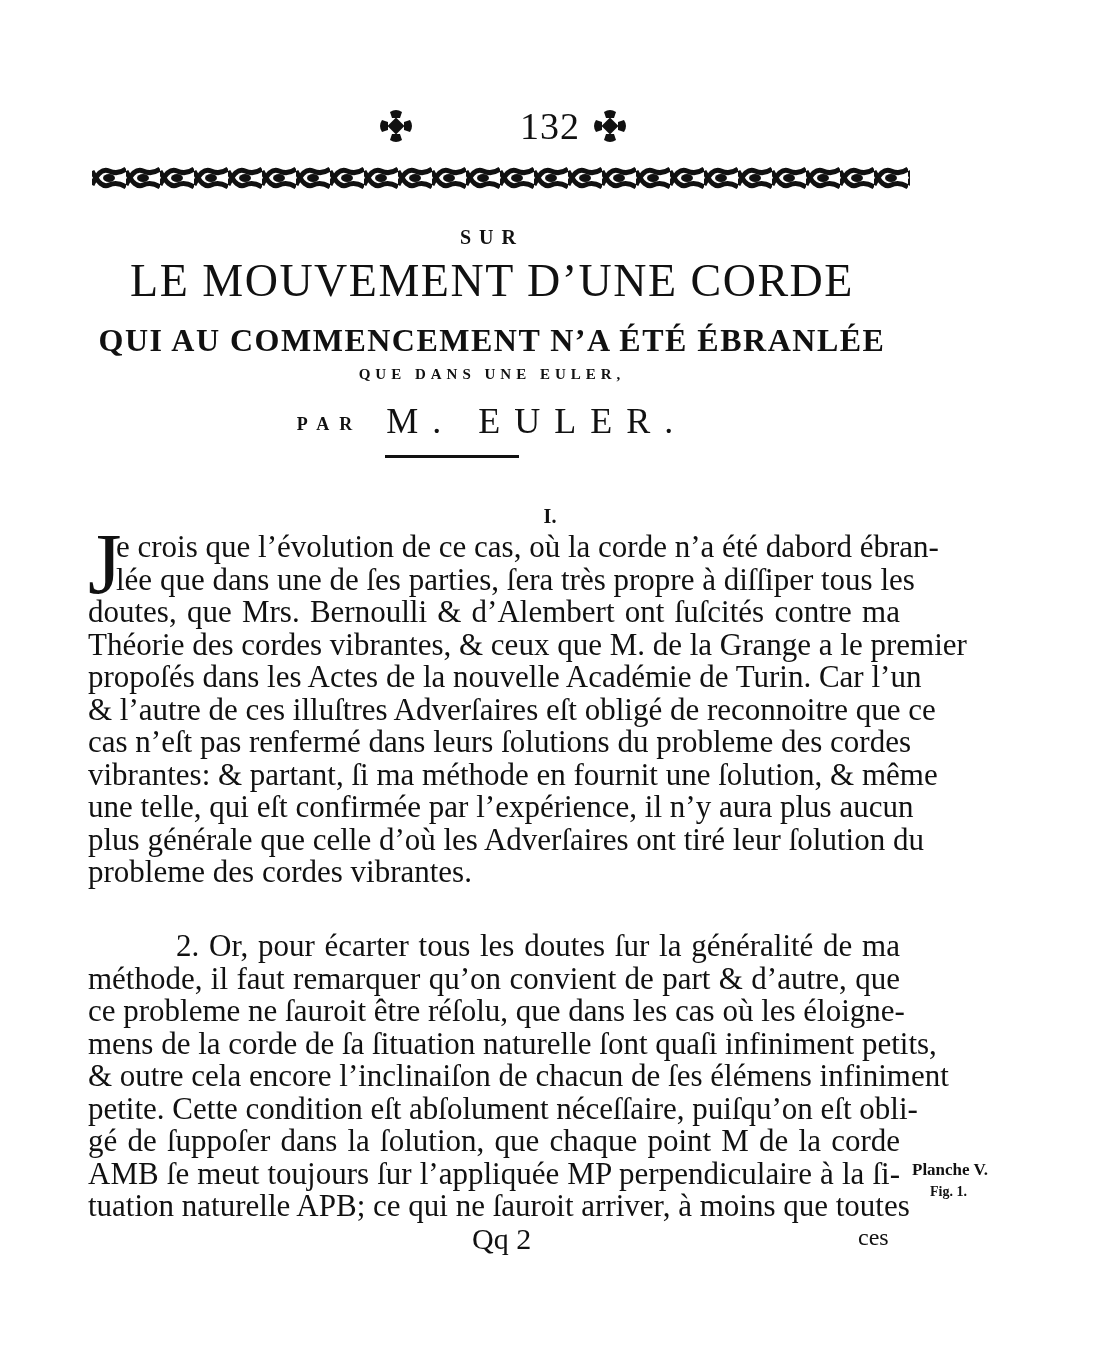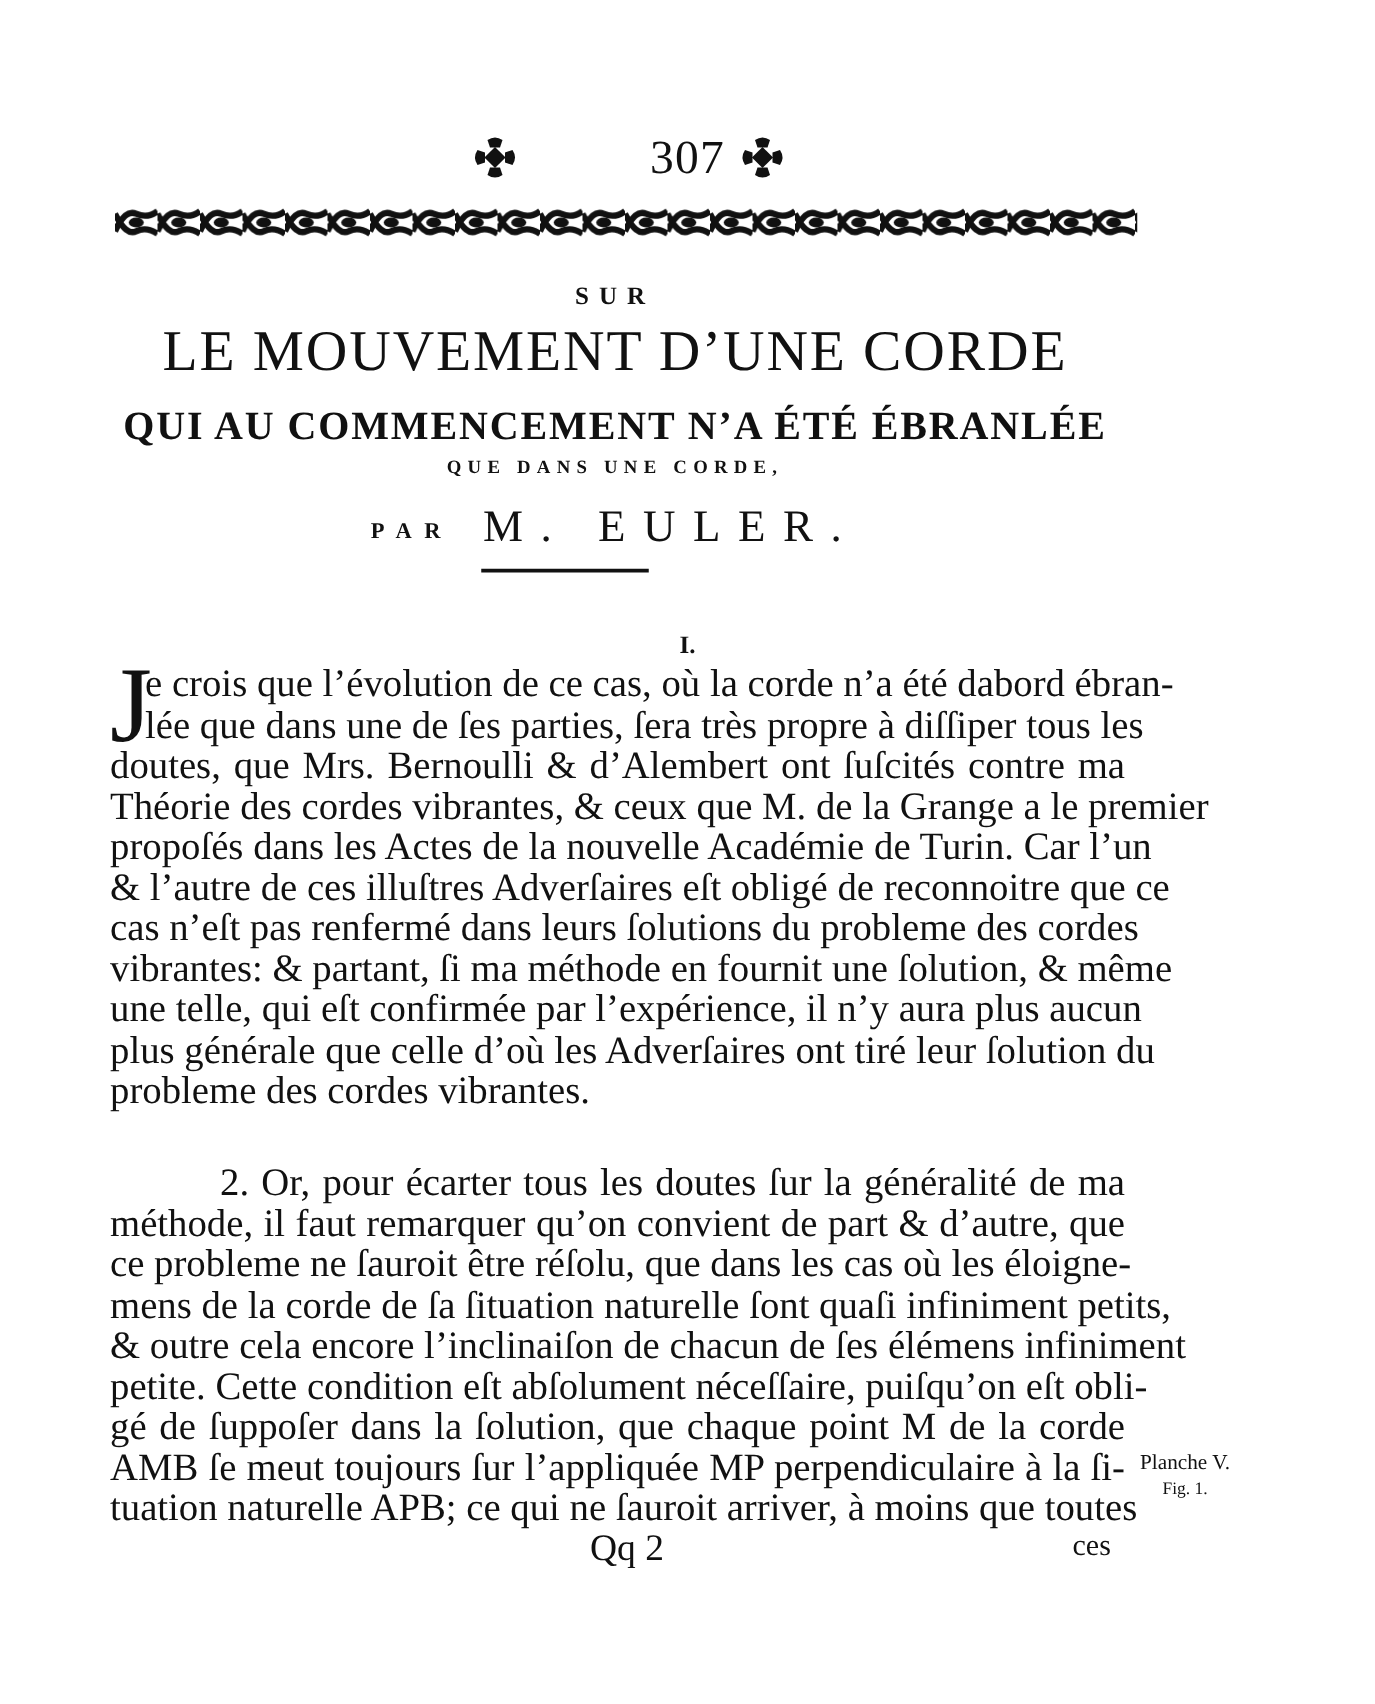--- a/index.html
+++ b/index.html
@@ -43,21 +43,21 @@
     .line.last { text-align-last: left; }
     .p1 { top: 531px; }
     .dropcap {
       position: absolute; left: 88px; top: 524px; font-size: 86px; line-height: 80px;
       font-weight: normal;
     }
     .p1 .indent { padding-left: 28px; }
     .p2 { top: 930px; }
     .p2 .first { padding-left: 88px; }
     .margin-note {
-      position: absolute; left: 912px; width: 90px; font-size: 17px; font-weight: normal; line-height: 24px;
+      position: absolute; left: 912px; width: 90px; font-size: 17px; font-weight: bold; line-height: 24px;
     }
     .mn1 { top: 1158px; }
     .mn2 { top: 1180px; left: 930px; font-size: 14px; }
     .signature {
       position: absolute; top: 1222px; left: 472px; font-size: 30px;
     }
     .catchword {
       position: absolute; top: 1224px; left: 858px; font-size: 24px;
     }
   </style>
@@ -65,21 +65,21 @@
 <body>
 
 <div class="header"></div>
 <svg class="ornament" style="left:378px;" viewBox="0 0 36 36">
   <rect x="12" y="12" width="12" height="12" fill="#111" transform="rotate(45 18 18)"></rect>
   <path d="M12 4 Q18 0 24 4 L22 10 L14 10 Z" fill="#111"></path>
   <path d="M12 32 Q18 36 24 32 L22 26 L14 26 Z" fill="#111"></path>
   <path d="M4 12 Q0 18 4 24 L10 22 L10 14 Z" fill="#111"></path>
   <path d="M32 12 Q36 18 32 24 L26 22 L26 14 Z" fill="#111"></path>
 </svg>
-<div class="page-num">307</div>
+<div class="page-num">132</div>
 <svg class="ornament" style="left:592px;" viewBox="0 0 36 36">
   <rect x="12" y="12" width="12" height="12" fill="#111" transform="rotate(45 18 18)"></rect>
   <path d="M12 4 Q18 0 24 4 L22 10 L14 10 Z" fill="#111"></path>
   <path d="M12 32 Q18 36 24 32 L22 26 L14 26 Z" fill="#111"></path>
   <path d="M4 12 Q0 18 4 24 L10 22 L10 14 Z" fill="#111"></path>
   <path d="M32 12 Q36 18 32 24 L26 22 L26 14 Z" fill="#111"></path>
 </svg>
 
 <svg class="border-band" viewBox="0 0 818 26" preserveAspectRatio="none">
   <defs>
@@ -89,21 +89,21 @@
       <path d="M0 6 Q9 24 17 20 Q25 16 34 22" stroke="#111" stroke-width="5" fill="none"></path>
       <ellipse cx="17" cy="13" rx="6" ry="4" fill="#111"></ellipse>
     </pattern>
   </defs>
   <rect x="0" y="0" width="818" height="26" fill="url(#braid)"></rect>
 </svg>
 
 <div class="title-block t-sur">SUR</div>
 <div class="title-block t-main">LE MOUVEMENT D’UNE CORDE</div>
 <div class="title-block t-sub">QUI AU COMMENCEMENT N’A ÉTÉ ÉBRANLÉE</div>
-<div class="title-block t-sub2">QUE DANS UNE CORDE,</div>
+<div class="title-block t-sub2">QUE DANS UNE EULER,</div>
 <div class="title-block t-par">
   <span class="par">PAR</span><span class="name">M. EULER.</span>
 </div>
 <div class="rule"></div>
 
 <div class="sec-num">I.</div>
 <div class="dropcap">J</div>
 <div class="body-text p1">
   <span class="line indent">e crois que l’évolution de ce cas, où la corde n’a été dabord ébran-</span>
   <span class="line indent">lée que dans une de ſes parties, ſera très propre à diſſiper tous les</span>

